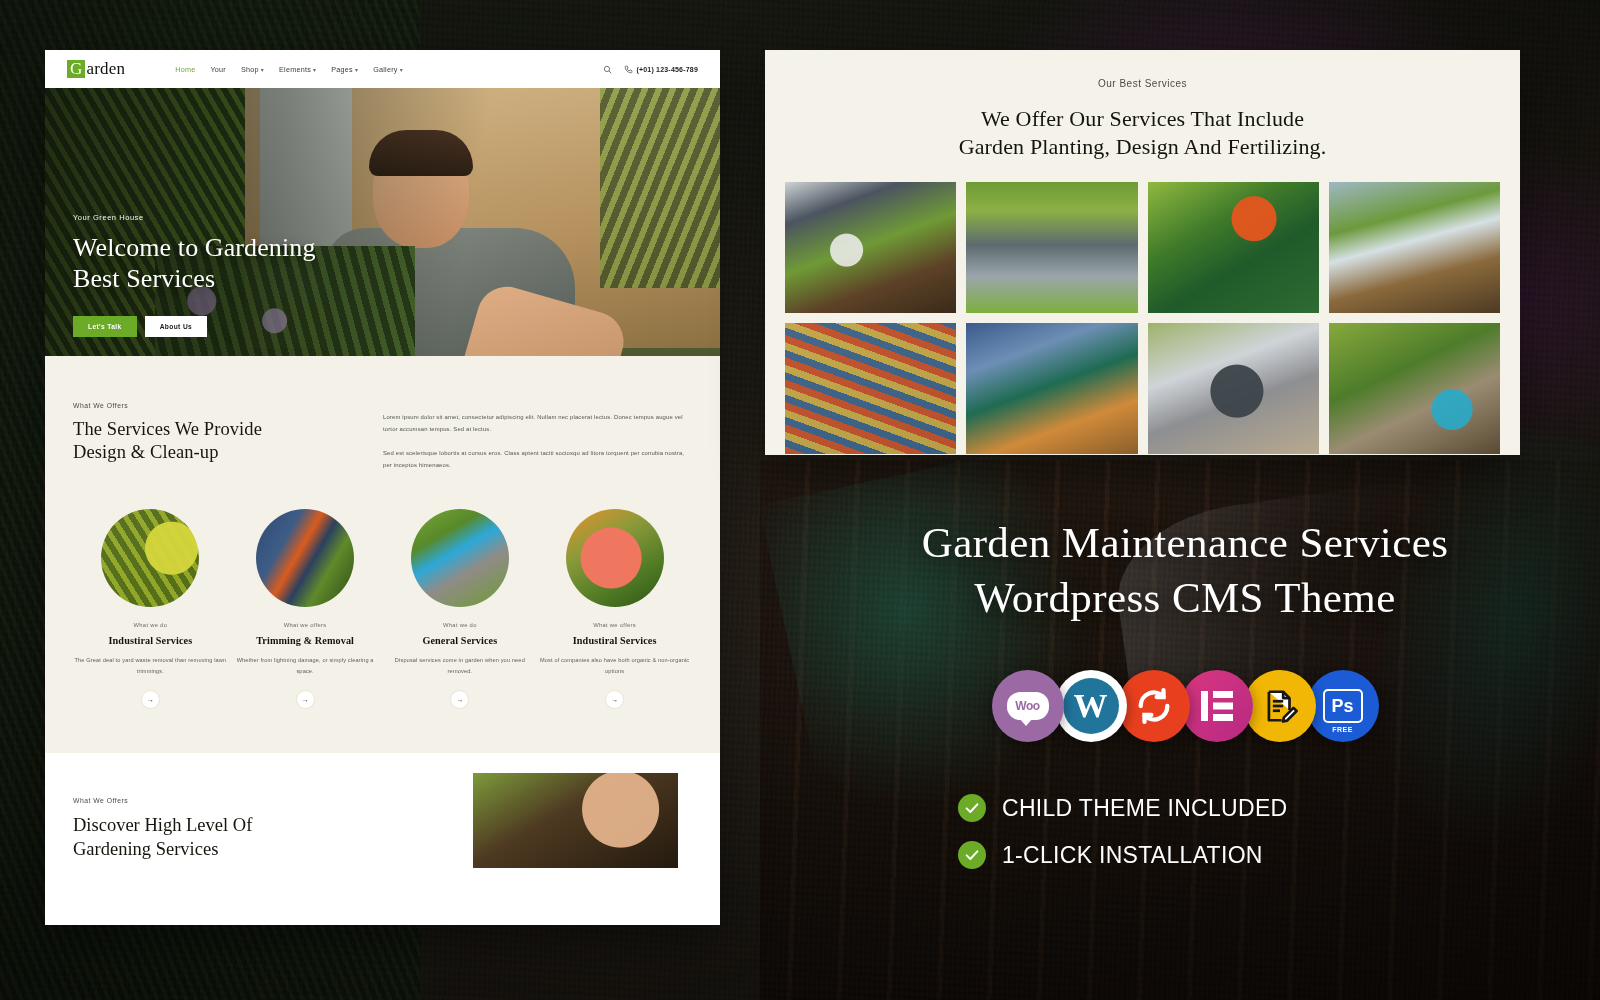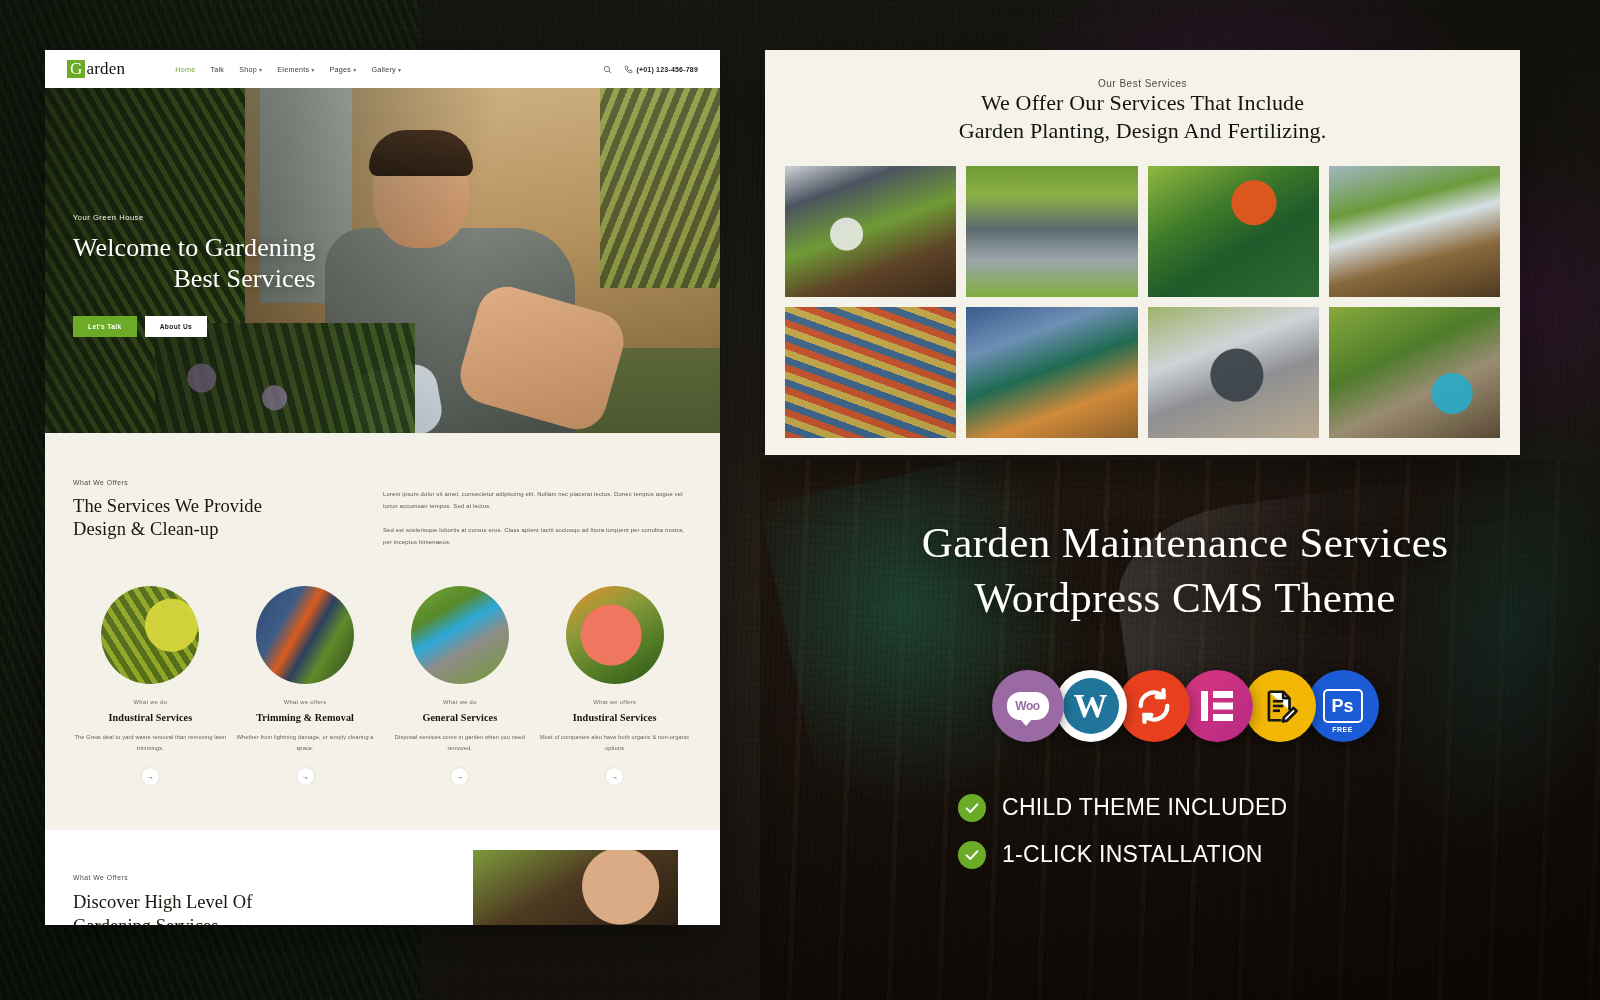--- a/index.html
+++ b/index.html
@@ -87,21 +87,21 @@
   }
   .nav-item.active { color:#6cab27;margin-left:20px; }
   .caret { font-size:6px; opacity:.75; }
   .header-right { margin-left:auto; display:flex; align-items:center; gap:12px; }
   .hdr-ico { width:9px; height:9px; opacity:.75; display:block; }
   .phone { font-size:7px; color:#1d1d1d; letter-spacing:.2px; white-space:nowrap;
            display:flex; align-items:center; gap:3px; font-weight:bold; }
 
   
   .hero {
-    position:relative; height:345px; overflow:hidden;
+    position:relative; height:268px; overflow:hidden;
     background:
       radial-gradient(circle at 52% 36%, rgba(226,180,140,.55), rgba(0,0,0,0) 42%),
       linear-gradient(180deg,#6f7a4a 0%,#7b7f4d 35%,#4d5a30 100%);
   }
   .hero-photo { position:absolute; inset:0; }
   .hero-foliage-l {
     position:absolute; left:0; top:0; width:200px; height:345px;
     background:
       repeating-linear-gradient(60deg, rgba(96,132,44,.9) 0 5px, rgba(40,62,22,.92) 5px 11px),
       linear-gradient(180deg,#3f5a1c,#22340f);
@@ -152,21 +152,21 @@
   .hero-overlay {
     position:absolute; inset:0;
     background:linear-gradient(100deg, rgba(10,14,8,.72) 0%, rgba(10,14,8,.42) 34%, rgba(10,14,8,.02) 62%);
   }
   .hero-content { position:absolute; left:28px; top:125px; z-index:4; }
   .eyebrow {
     font-size:7.5px; color:#ffffff; letter-spacing:.55px; margin-bottom:11px; opacity:.95;
   }
   .hero-title {
     font-family:"Liberation Serif", serif; color:#fff; font-size:26px; line-height:1.18;
-    letter-spacing:.1px; text-shadow:0 2px 10px rgba(0,0,0,.35);text-align:right;
+    letter-spacing:.1px; text-shadow:0 2px 10px rgba(0,0,0,.35);
   }
   .hero-btns { display:flex; gap:8px; margin-top:22px; }
   .btn {
     font-size:6.6px; letter-spacing:.4px; padding:7px 15px; font-weight:bold;
   }
   .btn-primary { background:#6cab27; color:#fff; }
   .btn-light { background:#fff; color:#1a1a1a; }
 
   
   .services {
@@ -227,21 +227,21 @@
 
   
   .right-panel {
     position:absolute; left:765px; top:50px; width:755px; height:405px;
     background:#f4f2e9; box-shadow:0 14px 46px rgba(0,0,0,.45);
     padding:28px 10px 0 10px; text-align:center; overflow:hidden;
   }
   .rp-eyebrow { font-size:10px; color:#4c4c46; letter-spacing:.5px; }
   .rp-title {
     font-family:"Liberation Serif", serif; font-size:22px; line-height:1.26; color:#141410;
-    letter-spacing:.15px;
+    margin-top:16px; letter-spacing:.15px;
   }
   .grid {
     display:grid; grid-template-columns:repeat(4,1fr); gap:10px;
     padding:0 10px; margin-top:22px;
   }
   .tile { height:131px; }
   .t1 { background:
       radial-gradient(circle at 36% 52%, rgba(240,240,240,.85) 0 16px, rgba(0,0,0,0) 17px),
       linear-gradient(160deg,#cfd3d6 0%,#4b5460 22%,#6f9a36 48%,#5d4227 72%,#3a2a19 100%); }
   .t2 { background:
@@ -299,21 +299,21 @@
   }
   .ps-box {
     width:40px; height:34px; border:2.5px solid #fff; border-radius:5px; background:#1b5cd6;
     display:flex; align-items:center; justify-content:center;
     font-size:18px; font-weight:bold; color:#fff; font-family:"Liberation Sans",sans-serif;
   }
   .ps-free { position:absolute; bottom:9px; left:0; right:0; font-size:7px; font-weight:bold; color:#fff; letter-spacing:.5px; }
   .svg-ico { display:block; }
 
   .features { margin-top:52px; padding-left:168px; text-align:left; }
-  .feat { display:flex; gap:16px; margin-bottom:19px; }
+  .feat { display:flex; align-items:center; gap:16px; margin-bottom:19px; }
   .feat-check {
     width:28px; height:28px; border-radius:50%; background:#6cab27; flex:0 0 28px;
     display:flex; align-items:center; justify-content:center;
   }
   .feat-text {
     color:#fff; font-size:23px; letter-spacing:.3px; font-family:"Liberation Sans",sans-serif;
   }
 </style>
 </head>
 <body>
@@ -335,21 +335,21 @@
     <div class="logo">
       <span class="g">G</span>
         <span>arden</span>
     </div>
 
     <div class="nav">
       <div class="nav-item active">
         <span>Home</span>
       </div>
       <div class="nav-item">
-        <span>Talk</span>
+        <span>Your</span>
       </div>
       <div class="nav-item">
         <span>Shop</span>
         <span class="caret">▾</span>
       </div>
       <div class="nav-item">
         <span>Elements</span>
         <span class="caret">▾</span>
       </div>
       <div class="nav-item">

